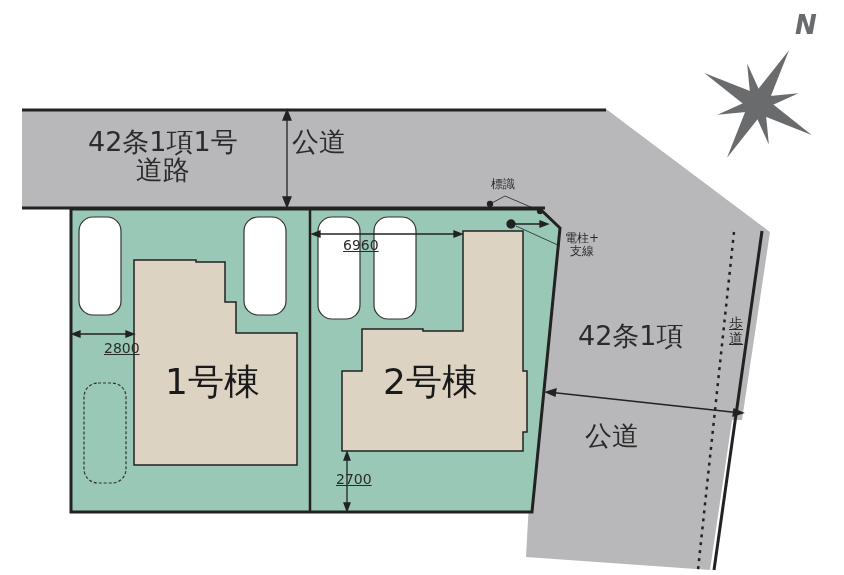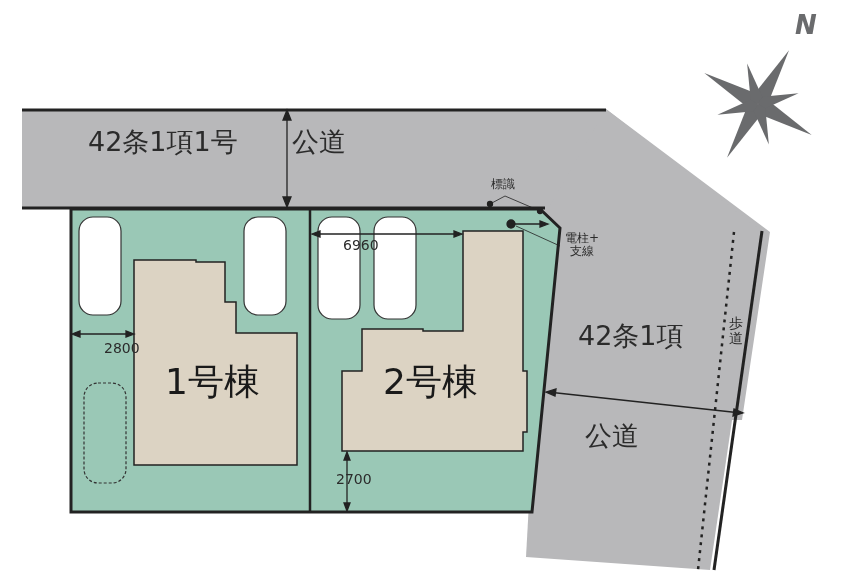--- a/index.html
+++ b/index.html
@@ -1,21 +1,21 @@
 <!DOCTYPE html>
 <html><head>
 <meta charset="utf-8">
 <style>
   html,body{margin:0;padding:0;background:#fff;}
   body{width:844px;height:575px;position:relative;overflow:hidden;font-family:"DejaVu Sans","Liberation Sans",sans-serif;}
   svg{position:absolute;left:0;top:0;}
   .lbl{position:absolute;color:#2b2b2b;white-space:nowrap;text-align:center;line-height:1.05;}
   .big{font-size:27px;}
   .bld{font-size:36px;color:#1a1a1a;}
-  .sm{font-size:14px;}
+  .sm{font-size:14px;text-decoration:underline;}
   .xs{font-size:12px;}
 </style>
 </head>
 <body>
 
 <svg width="844" height="575">
 
   <polygon points="22,109 606,109 770,232 742,420 560,420 545,214 22,208" fill="#b8b8ba"></polygon>
 
   <polygon points="606,109 760,230 710,570 526,557 545,214" fill="#b8b8ba"></polygon>
@@ -72,20 +72,21 @@
     <polygon points="0,-62 8,-8 0,0 -8,-8" transform="rotate(300)"></polygon>
     <polygon points="0,-42 6,-6 0,0 -6,-6" transform="rotate(75)"></polygon>
     <polygon points="0,-42 6,-6 0,0 -6,-6" transform="rotate(165)"></polygon>
     <polygon points="0,-42 6,-6 0,0 -6,-6" transform="rotate(255)"></polygon>
     <polygon points="0,-42 6,-6 0,0 -6,-6" transform="rotate(345)"></polygon>
   </g>
 </svg>
 
 <div class="lbl big" style="left:88px;top:128px;">
   <div>42条1項1号</div>
+    <div>道路</div>
 </div>
 <div class="lbl big" style="left:292px;top:128px;">
   <div>公道</div>
 </div>
 <div class="lbl big" style="left:578px;top:322px;">
   <div>42条1項</div>
 </div>
 <div class="lbl big" style="left:585px;top:422px;">
   <div>公道</div>
 </div>

